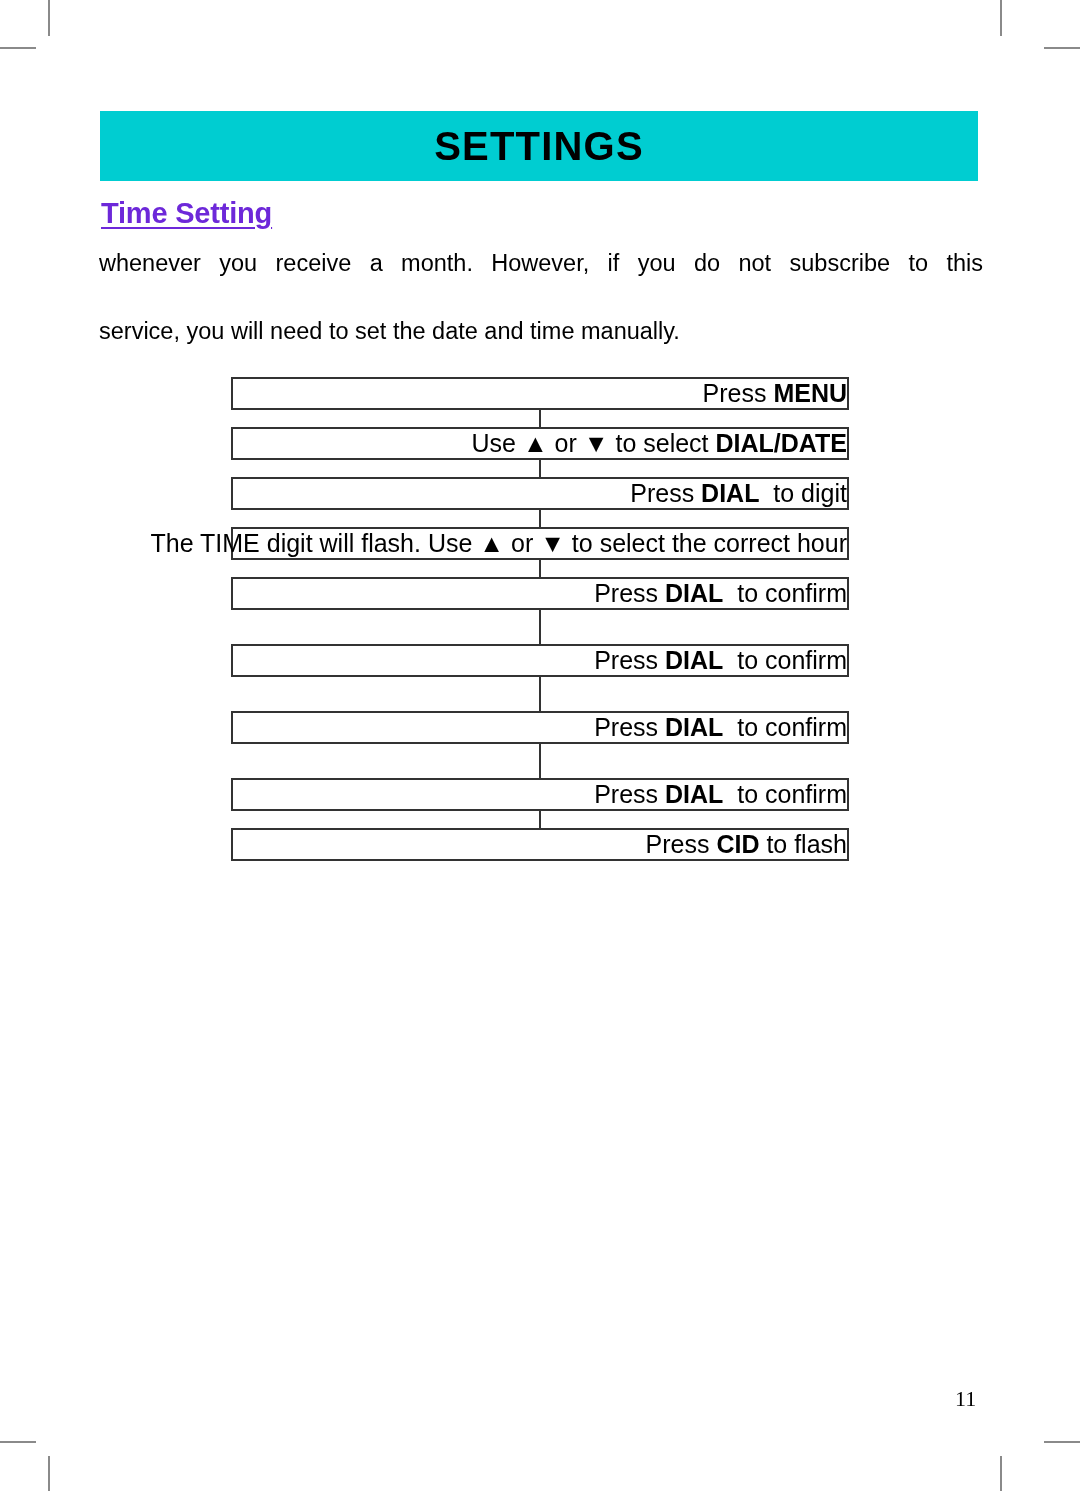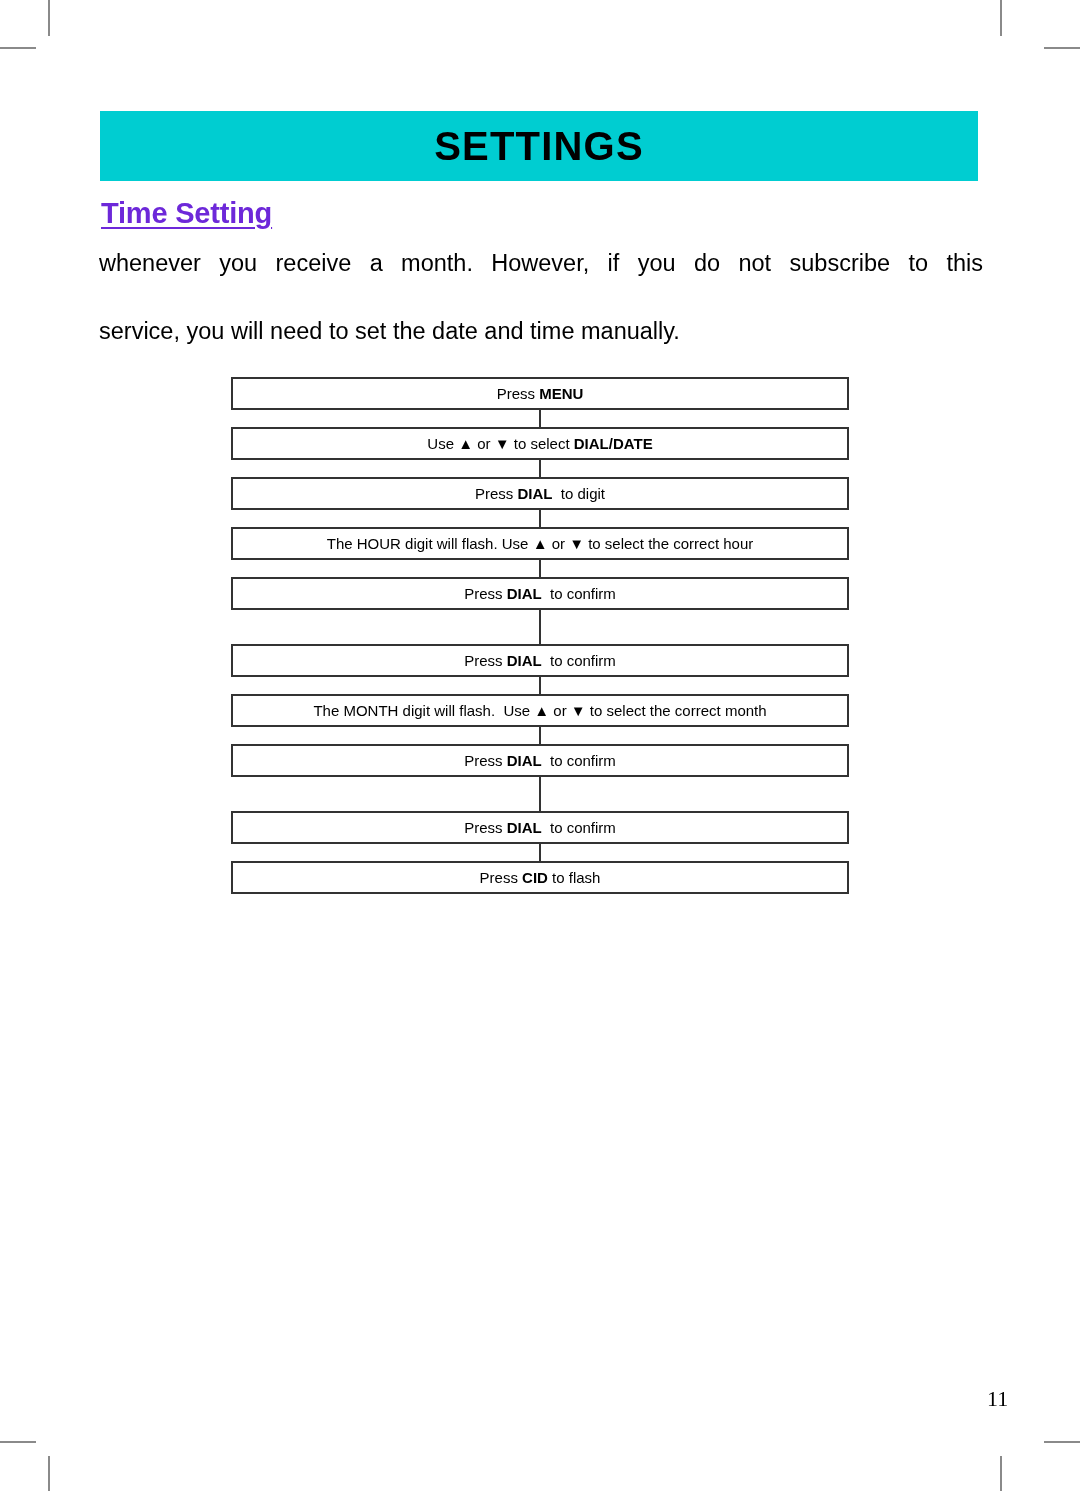--- a/index.html
+++ b/index.html
@@ -101,43 +101,42 @@
     position: relative;
   }
   .flow-box {
     box-sizing: border-box;
     width: 618px;
     height: 33px;
     border: 2px solid #333333;
     background: #ffffff;
     display: flex;
     align-items: center;
-    justify-content: center;
-    font-size: 15px;
+    justify-content: flex-end;
+    font-size: 25px;
     line-height: 1;
     color: #000000;
     white-space: pre;
   }
   .flow-connector {
     width: 2px;
     height: 17px;
     background: #333333;
     margin: 0 auto;
   }
   .flow-box b { font-weight: bold; }
 
   
   .page-number {
     position: absolute;
     left: 955px;
     top: 1386px;
     font-family: "Liberation Serif", serif;
     font-size: 22px;
     color: #000000;
-    margin-left: 32px;
   }
 </style>
 </head>
 <body>
 
 <div class="crop-mark crop-v cm-tl-v"></div>
 <div class="crop-mark crop-h cm-tl-h"></div>
 <div class="crop-mark crop-v cm-tr-v"></div>
 <div class="crop-mark crop-h cm-tr-h"></div>
 <div class="crop-mark crop-v cm-bl-v"></div>
@@ -163,35 +162,32 @@
     <div class="flow-connector"></div>
     <div class="flow-step">
       <div class="flow-box"><span>Use ▲ or ▼ to select </span><b>DIAL/DATE</b></div>
     </div>
     <div class="flow-connector"></div>
     <div class="flow-step">
       <div class="flow-box"><span>Press </span><b>DIAL</b><span>  to digit</span></div>
     </div>
     <div class="flow-connector"></div>
     <div class="flow-step">
-      <div class="flow-box"><span>The HOUR digit will flash. Use ▲ or ▼ to select the correct hour</span></div>
-    </div>
-    <div class="flow-connector"></div>
-    <div class="flow-step">
-      <div class="flow-box"><span>Press </span><b>DIAL</b><span>  to confirm</span></div>
-    </div>
-    <div class="flow-connector"></div>
-    <div class="flow-connector"></div>
-    <div class="flow-step">
-      <div class="flow-box"><span>Press </span><b>DIAL</b><span>  to confirm</span></div>
-    </div>
-    <div class="flow-connector"></div>
-    <div class="flow-step">
-      <div class="flow-box"><span>The MONTH digit will flash.  Use ▲ or ▼ to select the correct month</span></div>
-    </div>
+      <div class="flow-box"><span>The TIME digit will flash. Use ▲ or ▼ to select the correct hour</span></div>
+    </div>
+    <div class="flow-connector"></div>
+    <div class="flow-step">
+      <div class="flow-box"><span>Press </span><b>DIAL</b><span>  to confirm</span></div>
+    </div>
+    <div class="flow-connector"></div>
+    <div class="flow-connector"></div>
+    <div class="flow-step">
+      <div class="flow-box"><span>Press </span><b>DIAL</b><span>  to confirm</span></div>
+    </div>
+    <div class="flow-connector"></div>
     <div class="flow-connector"></div>
     <div class="flow-step">
       <div class="flow-box"><span>Press </span><b>DIAL</b><span>  to confirm</span></div>
     </div>
     <div class="flow-connector"></div>
     <div class="flow-connector"></div>
     <div class="flow-step">
       <div class="flow-box"><span>Press </span><b>DIAL</b><span>  to confirm</span></div>
     </div>
     <div class="flow-connector"></div>

